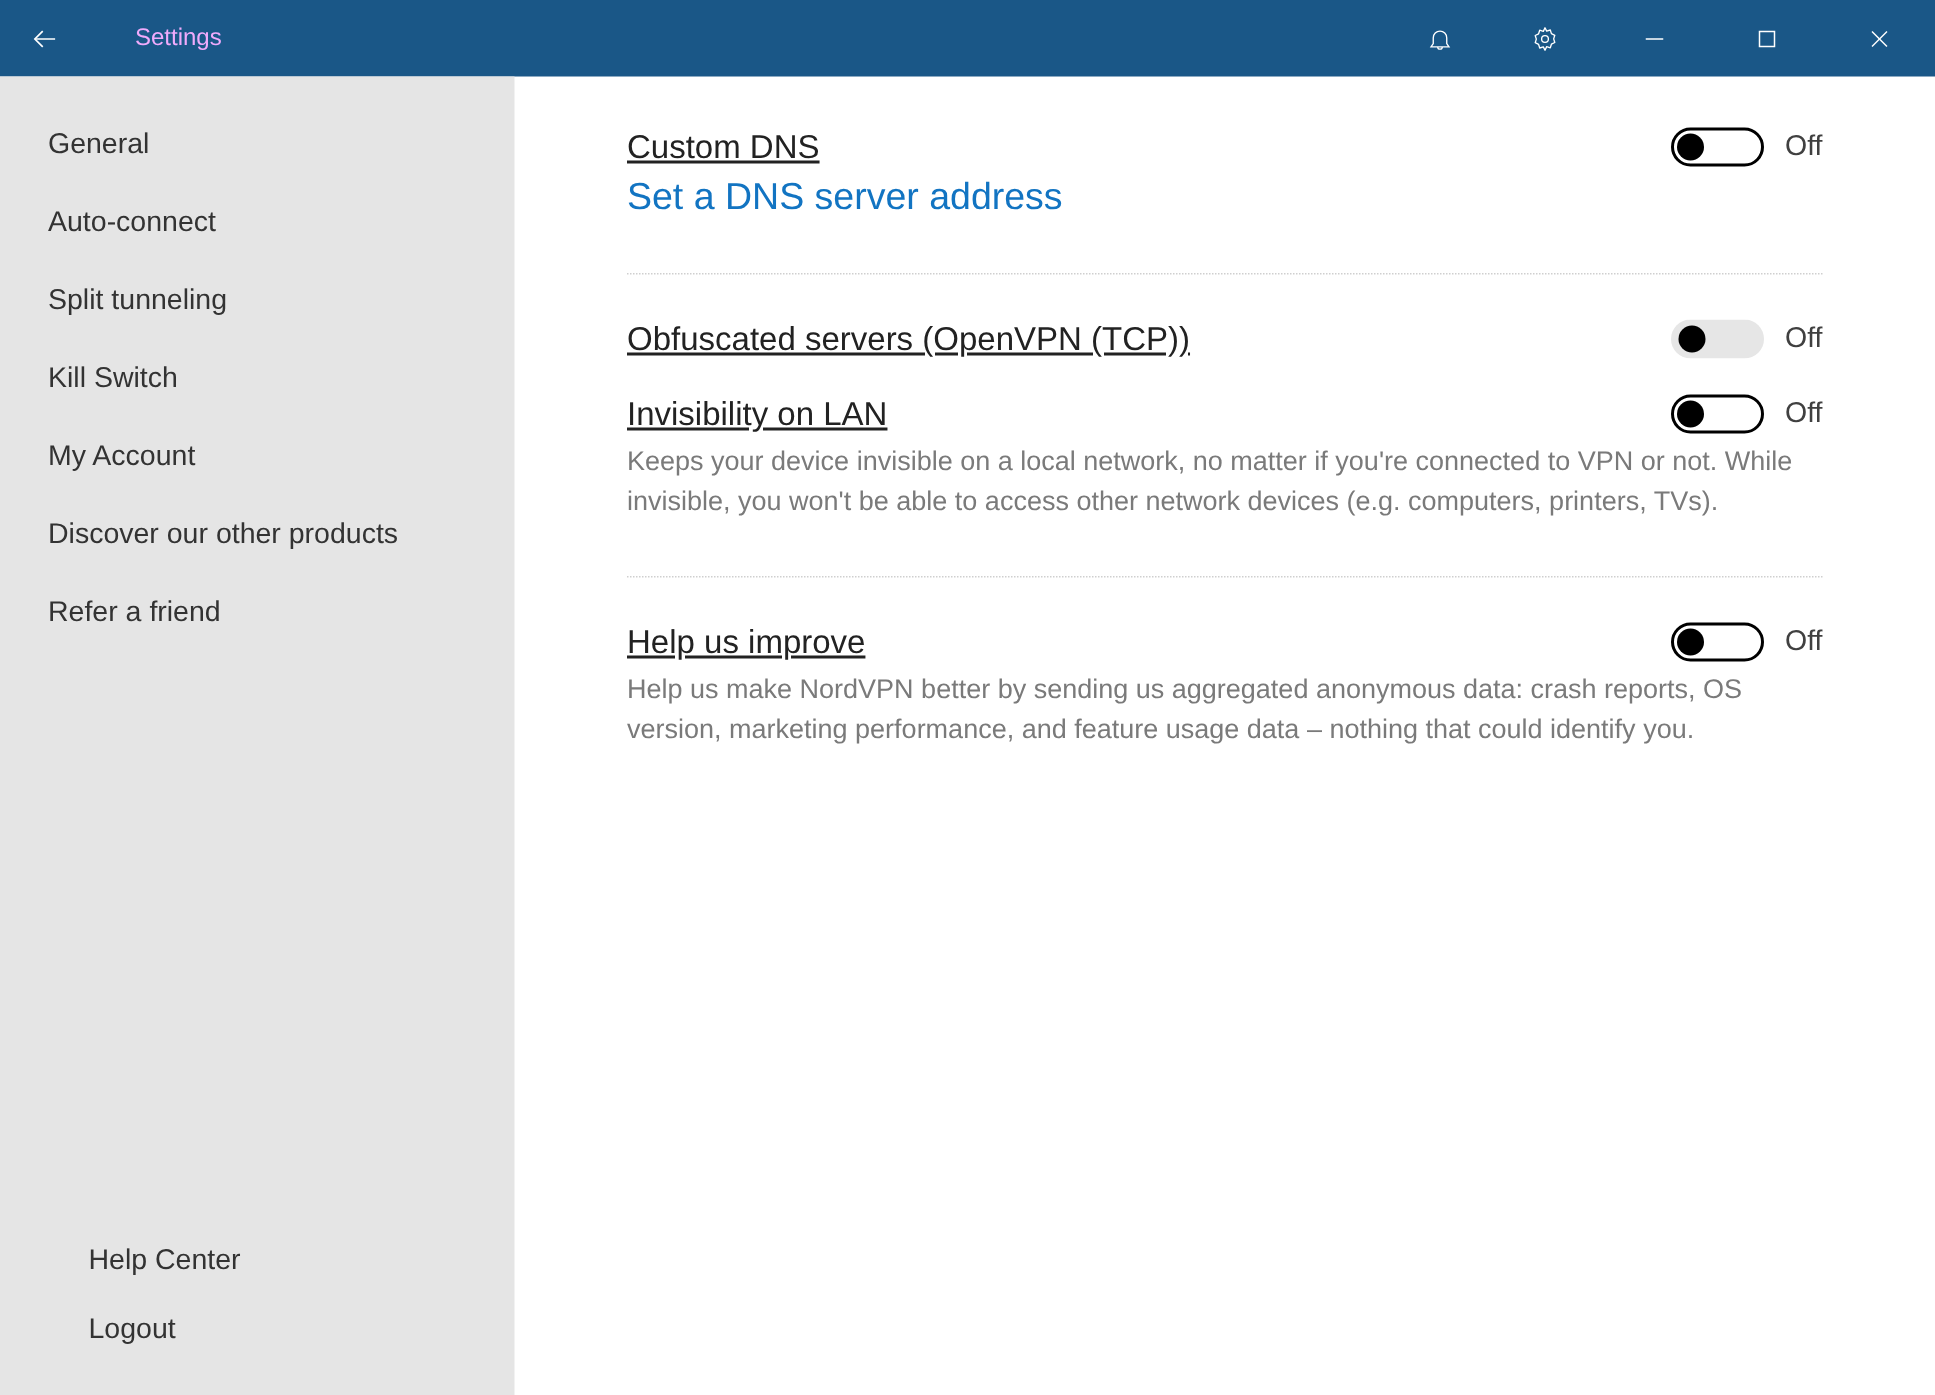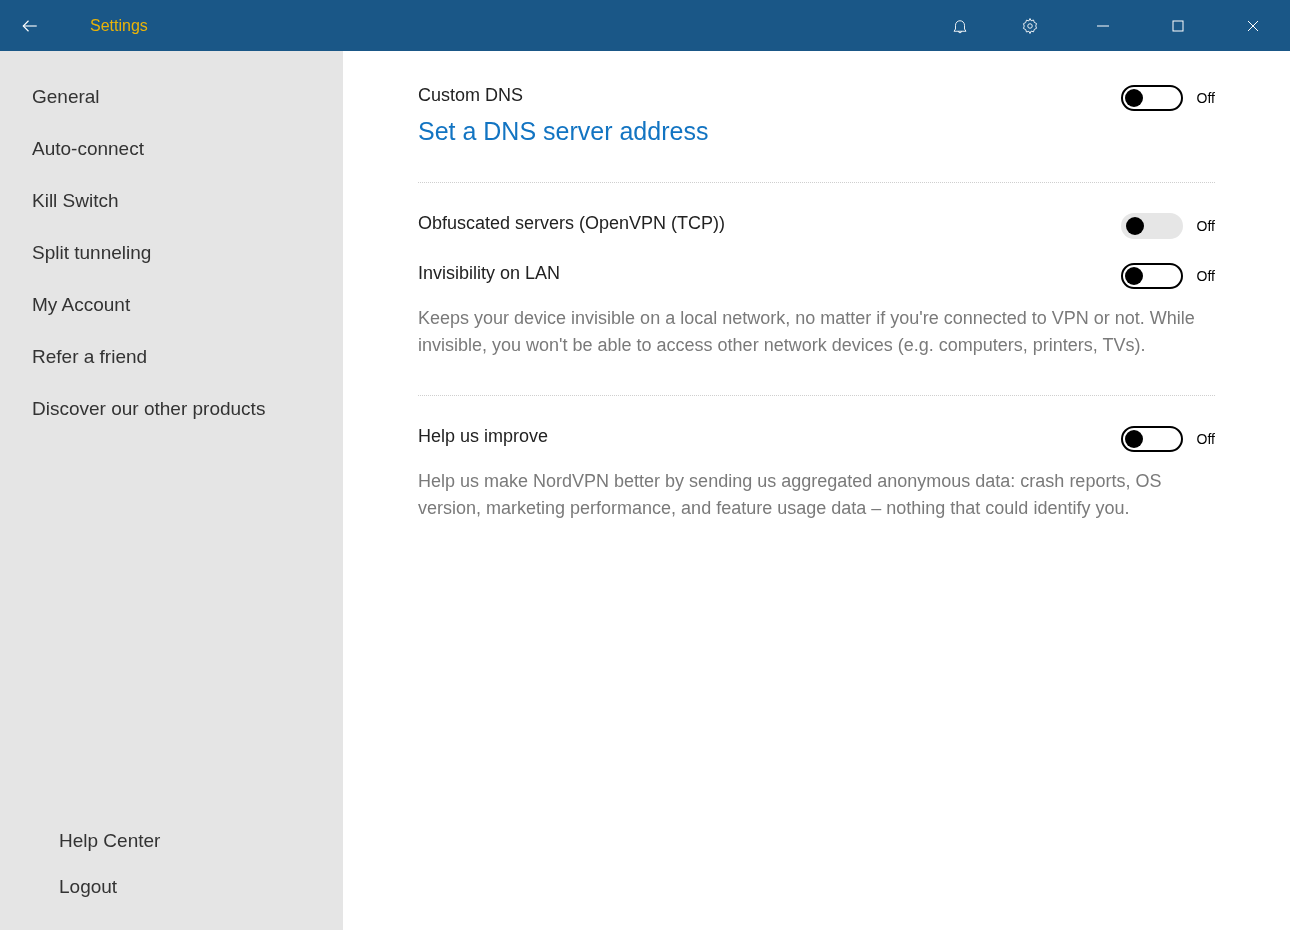--- a/index.html
+++ b/index.html
@@ -14,21 +14,21 @@
       overflow: hidden;
       background: #ffffff;
       display: flex;
       flex-direction: column;
     }
     .titlebar {
       height: 51px;
       background: #1a5787;
       display: flex;
       align-items: center;
-      color: #eab308;
+      color: #f0abfc;
       flex-shrink: 0;
     }
     .titlebar-left {
       display: flex;
       align-items: center;
       height: 100%;
     }
     .back-btn {
       width: 60px;
       height: 100%;
@@ -135,24 +135,25 @@
     }
     .setting-block {
       padding: 4px 0 28px 0;
     }
     .setting-row {
       display: flex;
       align-items: flex-start;
       margin-bottom: 2px;
     }
     .setting-title {
-      font-size: 18px;
+      font-size: 22px;
       color: #222222;
       font-weight: 400;
       flex: 0 0 auto;
+      text-decoration: underline;
     }
     .setting-toggle-wrap {
       margin-left: auto;
       display: flex;
       align-items: center;
       gap: 14px;
     }
     .toggle {
       width: 62px;
       height: 26px;
@@ -173,35 +174,35 @@
       border-radius: 50%;
       background: #000000;
       top: 50%;
       transform: translateY(-50%);
       left: 2px;
     }
     .toggle.disabled-look .knob {
       left: 3px;
     }
     .toggle-state {
-      font-size: 14px;
-      color: #000000;
+      font-size: 19px;
+      color: #404040;
     }
     .setting-link {
       font-size: 25px;
       color: #1274c2;
       cursor: pointer;
       margin-top: 4px;
       display: inline-block;
     }
     .setting-desc {
       font-size: 18px;
       color: #7a7a7a;
       line-height: 1.5;
-      margin-top: 16px;
+      margin-top: 5px;
       max-width: 790px;
     }
     .divider {
       border: none;
       border-top: 1px dotted #cfcfcf;
       margin: 8px 0 26px 0;
     }
     .stack-gap {
       height: 28px;
     }
@@ -249,25 +250,25 @@
       </svg>
     </div>
   </div>
 </div>
 
 <div class="body-row">
 
   <div class="sidebar">
     <div class="side-item">General</div>
     <div class="side-item">Auto-connect</div>
+    <div class="side-item">Split tunneling</div>
     <div class="side-item">Kill Switch</div>
-    <div class="side-item">Split tunneling</div>
     <div class="side-item">My Account</div>
+    <div class="side-item">Discover our other products</div>
     <div class="side-item">Refer a friend</div>
-    <div class="side-item">Discover our other products</div>
     <div class="side-spacer"></div>
     <div class="side-bottom">
       <div class="side-item">Help Center</div>
       <div class="side-item">Logout</div>
     </div>
   </div>
 
   <div class="main">
 
     <div class="setting-block">

